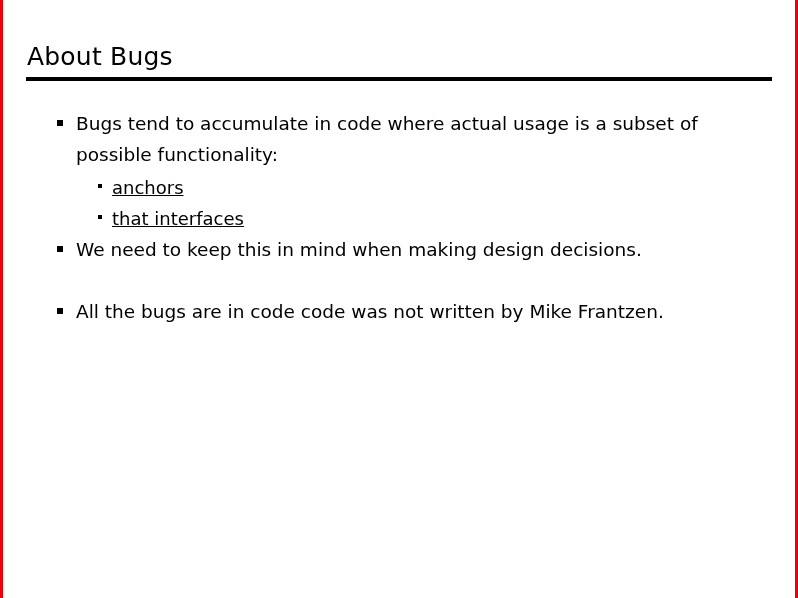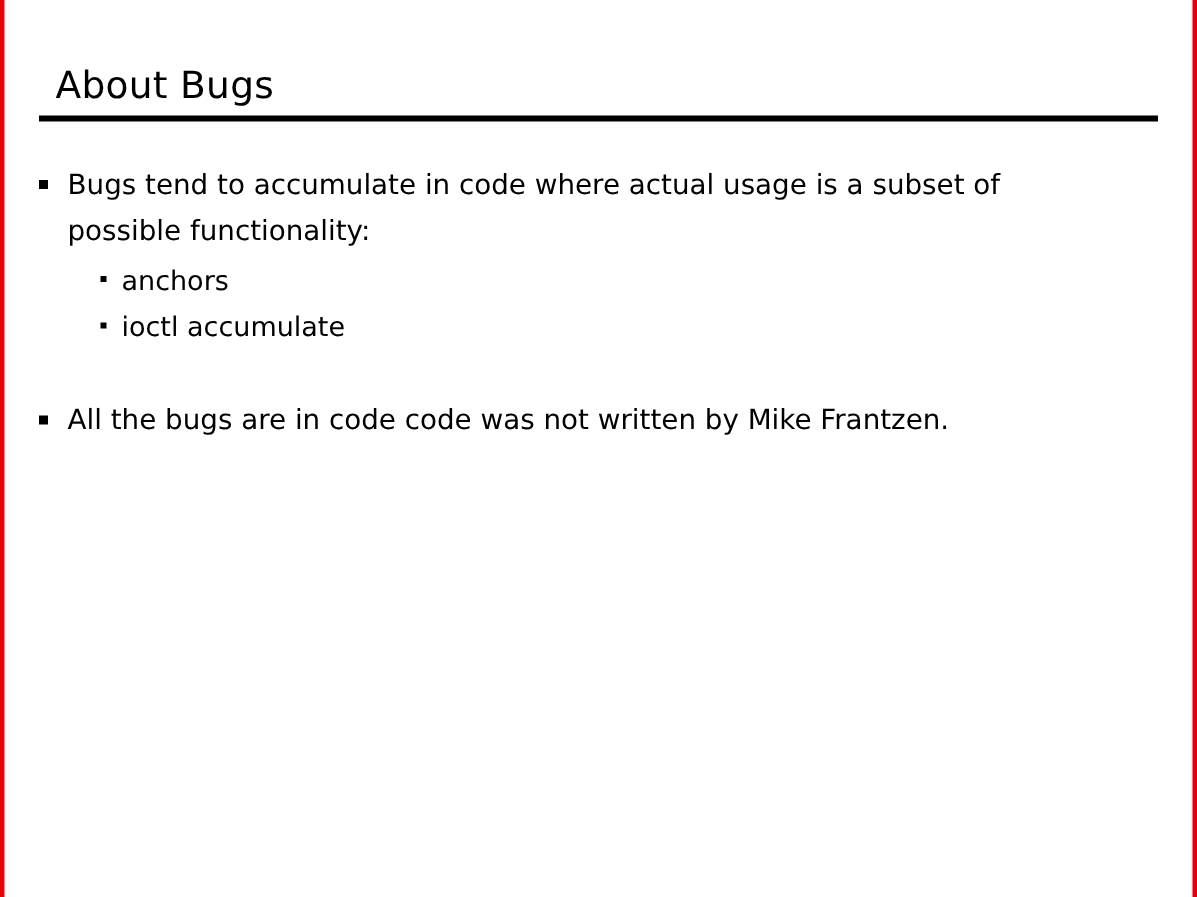--- a/index.html
+++ b/index.html
@@ -26,39 +26,39 @@
     top: 0;
     width: 3px;
     height: 598px;
     background: #e8000a;
   }
   .edge-rule.left { left: 0; }
   .edge-rule.right { right: 0; }
 
   .title {
     position: absolute;
-    left: 37px;
+    left: 27px;
     top: 42px;
     font-size: 25px;
     color: #000000;
     letter-spacing: 0.2px;
     white-space: nowrap;
   }
   .title-rule {
     position: absolute;
     left: 26px;
     top: 77px;
     width: 746px;
     height: 4px;
     background: #000000;
   }
 
   .content {
     position: absolute;
-    left: 24px;
+    left: 55px;
     top: 108px;
     width: 720px;
   }
 
   ul.level1 {
     list-style: none;
     margin: 0;
     padding: 0;
   }
   ul.level1 > li {
@@ -85,20 +85,21 @@
     list-style: none;
     margin: 2px 0 0 0;
     padding: 0 0 0 20px;
   }
   ul.level2 > li {
     position: relative;
     padding-left: 16px;
     font-size: 18px;
     line-height: 31px;
     color: #000000;
+    text-decoration: underline;
   }
   ul.level2 > li > .bullet2 {
     position: absolute;
     left: 2px;
     top: 12px;
     width: 4px;
     height: 4px;
     background: #000000;
   }
   .spacer-item {
@@ -122,25 +123,29 @@
       <li>
         <span class="bullet1"></span>
         <span class="text">Bugs tend to accumulate in code where actual usage is a subset of possible functionality:</span>
         <ul class="level2">
           <li>
             <span class="bullet2"></span>
             <span>anchors</span>
           </li>
           <li>
             <span class="bullet2"></span>
-            <span>ioctl accumulate</span>
+            <span>that interfaces</span>
           </li>
         </ul>
       </li>
 
+      <li>
+        <span class="bullet1"></span>
+        <span class="text">We need to keep this in mind when making design decisions.</span>
+      </li>
 
       <li class="spacer-item"></li>
 
       <li>
         <span class="bullet1"></span>
         <span class="text">All the bugs are in code code was not written by Mike Frantzen.</span>
       </li>
 
     </ul>
   </div>

